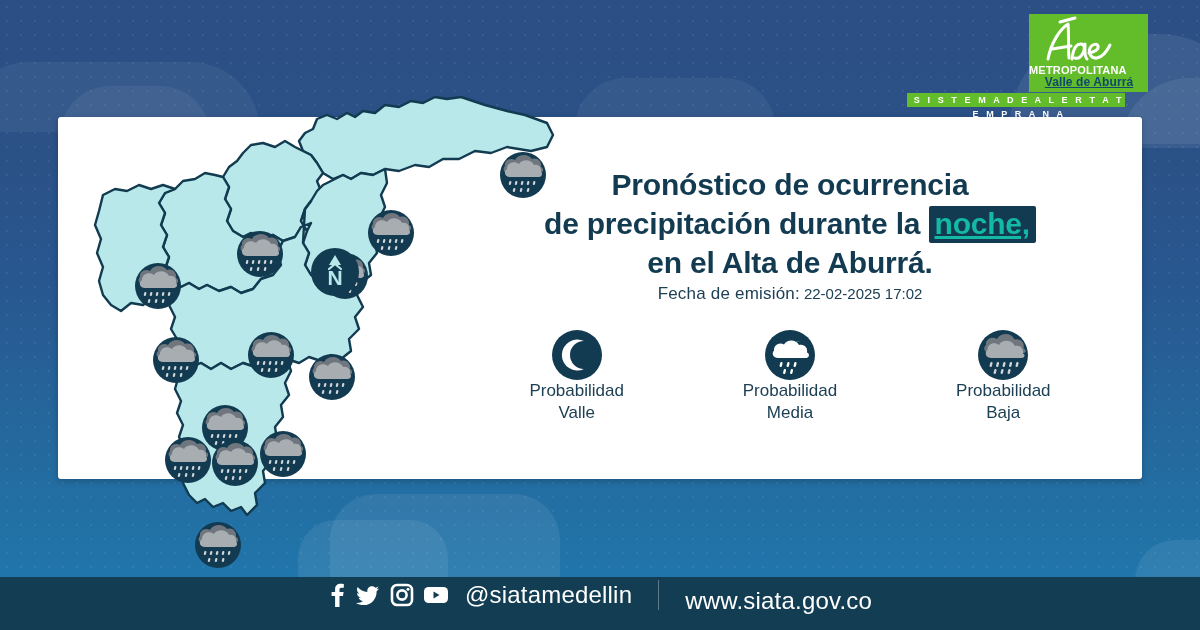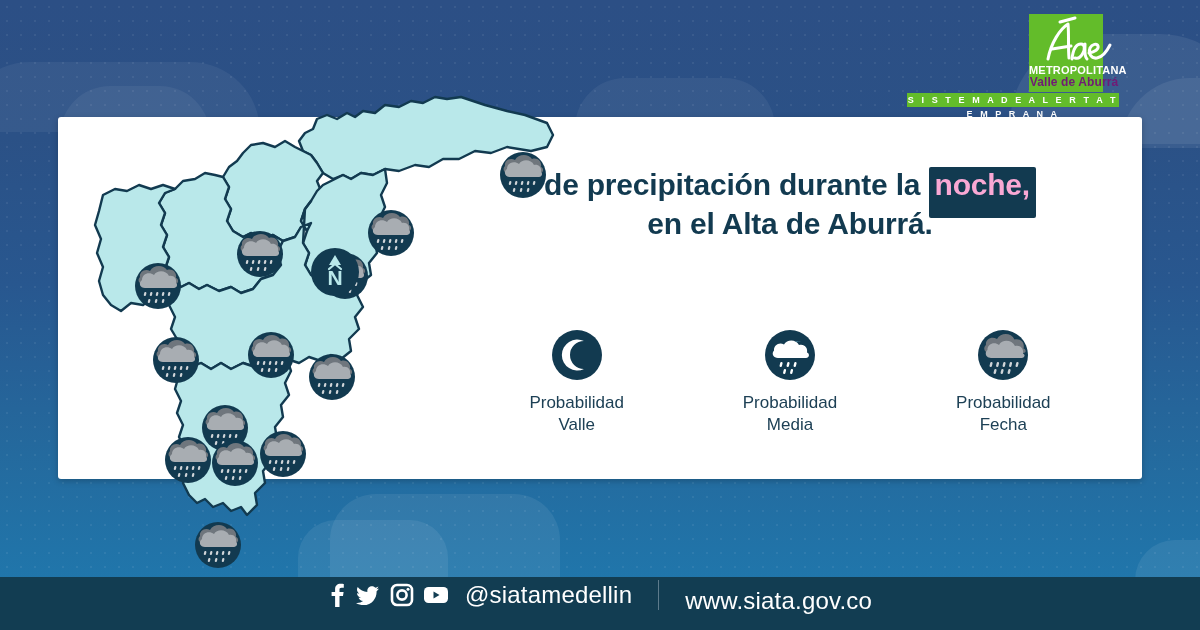--- a/index.html
+++ b/index.html
@@ -20,42 +20,44 @@
     background-image:radial-gradient(rgba(255,255,255,.22) 1px, transparent 1.2px);
     background-size:14px 14px;
   }
   .bgcloud{position:absolute;background:rgba(255,255,255,.075);border-radius:60px;}
   .bgcloud.d{background:rgba(255,255,255,.055);}
 
   
   .logos{position:absolute;left:893px;top:14px;width:240px;height:100px;}
   .siata-logo{position:absolute;left:0;top:6px;width:130px;height:70px;}
   .am-box{
-    position:absolute;left:1029px;top:14px;width:74px;height:78px;
+    position:absolute;left:1029px;top:14px;width:84px;height:78px;
     background:#63bc2a;
+    padding-left:35px;
   }
   .am-script{
     position:absolute;left:0;top:2px;width:90px;height:50px;
   }
   .am-t1{
     position:absolute;left:0;top:50px;width:90px;text-align:center;
     font-family:"Liberation Sans",sans-serif;font-weight:bold;
     font-size:11px;color:#ffffff;letter-spacing:.2px;line-height:12px;
   }
   .am-t2{
-    position:absolute;left:0;top:62px;width:90px;text-align:center;
+    position:absolute;left:15px;top:62px;width:90px;text-align:center;
     font-family:"Liberation Sans",sans-serif;font-weight:bold;
-    font-size:12px;color:#701a75;letter-spacing:.1px;line-height:13px;
+    font-size:12px;color:#0c4a6e;letter-spacing:.1px;line-height:13px;text-decoration:underline;
   }
   .tagline{
     position:absolute;left:907px;top:93px;width:212px;height:14px;
     background:#63bc2a;color:#ffffff;
     font-size:9px;font-weight:bold;letter-spacing:2.6px;
     text-align:center;line-height:14px;
     font-family:"Liberation Sans",sans-serif;
+    padding-left:6px;
   }
 
   
   .card{
     position:absolute;left:58px;top:117px;width:1084px;height:362px;
     background:#ffffff;border-radius:3px;
     box-shadow:0 2px 6px rgba(0,0,0,.22);
   }
 
   
@@ -64,38 +66,38 @@
 
   
   .headline{
     position:absolute;left:470px;top:165px;width:640px;
     text-align:center;color:#123a50;
     font-family:"Liberation Sans",sans-serif;
     font-weight:bold;font-size:30px;line-height:39px;
     letter-spacing:-.2px;
   }
   .hl-hi{
-    background:#123a50;color:#f9a8d4;padding:1px 6px 17px 6px;border-radius:2px;
+    background:#123a50;color:#14b8a6;padding:1px 6px 3px 6px;border-radius:2px;text-decoration:underline;
   }
   .emision{
     position:absolute;left:470px;top:284px;width:640px;text-align:center;
     color:#1d4055;font-size:17px;font-family:"Liberation Sans",sans-serif;
     letter-spacing:.2px;white-space:nowrap;
   }
   .emision .dt{font-size:15px;margin-left:4px;letter-spacing:0;}
 
   
   .legend{
     position:absolute;left:470px;top:330px;width:640px;height:115px;
     display:flex;justify-content:space-around;align-items:flex-start;
   }
   .leg-item{width:170px;display:flex;flex-direction:column;align-items:center;}
   .leg-ico{width:50px;height:50px;}
   .leg-lab{
-    margin-top:12px;text-align:center;color:#1d4055;
+    text-align:center;color:#1d4055;
     font-size:17px;line-height:22px;font-family:"Liberation Sans",sans-serif;
   }
 
   
   .footer{
     position:absolute;left:0;top:577px;width:1200px;height:53px;
     background:#123d52;
   }
   .foot-inner{
     position:absolute;left:0;top:0;width:1200px;height:36px;
@@ -231,27 +233,31 @@
       <g transform="translate(280,217)">
         <circle cx="0" cy="0" r="24" fill="#123a50"></circle>
         <path d="M0 -17 L6 -7 L-6 -7 Z" fill="#b9e8ea"></path>
         <path d="M-6 -3 L0 -8 L6 -3" fill="none" stroke="#b9e8ea" stroke-width="2.2" stroke-linecap="round" stroke-linejoin="round"></path>
         <text x="0" y="13" text-anchor="middle" font-family="Liberation Sans, sans-serif" font-size="21" font-weight="bold" fill="#b9e8ea">N</text>
       </g>
     </svg>
   </div>
 
   <div class="headline">
+    <div>Pronóstico de ocurrencia</div>
     <div>
       <span>de precipitación durante la</span>
       <span class="hl-hi">noche,</span>
     </div>
     <div>en el Alta de Aburrá.</div>
   </div>
 
+  <div class="emision">
+    <span>Fecha de emisión:</span><span class="dt">22-02-2025 17:02</span>
+  </div>
 
   <div class="legend">
 
     <div class="leg-item">
       <svg class="leg-ico" viewBox="0 0 50 50">
         <circle cx="25" cy="25" r="25" fill="#123a50"></circle>
         <path d="M32 11 A15.5 15.5 0 1 0 32 39 A12.5 12.5 0 1 1 32 11 Z" fill="#ffffff"></path>
       </svg>
       <div class="leg-lab">
         <div>Probabilidad</div>
@@ -292,21 +298,21 @@
           <rect x="25" y="32" width="2.4" height="5" rx="1.2" transform="rotate(14 26 34)"></rect>
           <rect x="31.5" y="32" width="2.4" height="5" rx="1.2" transform="rotate(14 32.5 34)"></rect>
           <rect x="38" y="32" width="2.4" height="5" rx="1.2" transform="rotate(14 39 34)"></rect>
           <rect x="16" y="39" width="2.4" height="5" rx="1.2" transform="rotate(14 17 41)"></rect>
           <rect x="23" y="39" width="2.4" height="5" rx="1.2" transform="rotate(14 24 41)"></rect>
           <rect x="30" y="39" width="2.4" height="5" rx="1.2" transform="rotate(14 31 41)"></rect>
         </g>
       </svg>
       <div class="leg-lab">
         <div>Probabilidad</div>
-        <div>Fecha</div>
+        <div>Baja</div>
       </div>
     </div>
   </div>
 
   <div class="footer">
     <div class="foot-inner">
       <div class="soc">
         <svg width="18" height="26" viewBox="0 0 18 26">
           <path d="M11.5 25 L11.5 14 L15 14 L15.6 10 L11.5 10 L11.5 7.6 C11.5 6.4 11.9 5.7 13.6 5.7
                    L15.8 5.7 L15.8 2 C15.3 1.9 14 1.8 12.6 1.8 C9.3 1.8 7.1 3.8 7.1 7.2 L7.1 10

